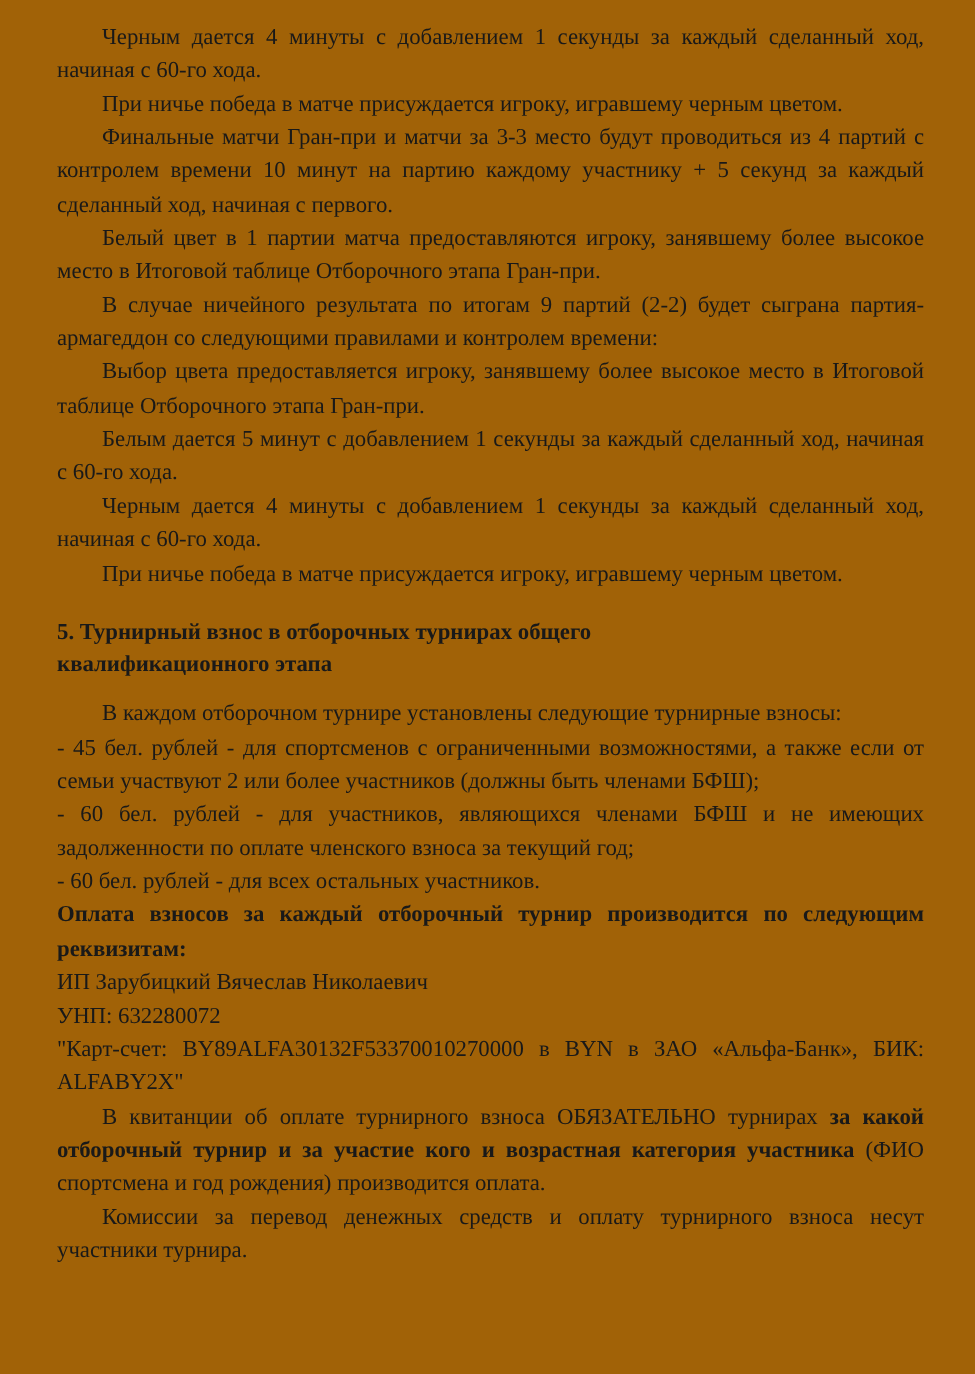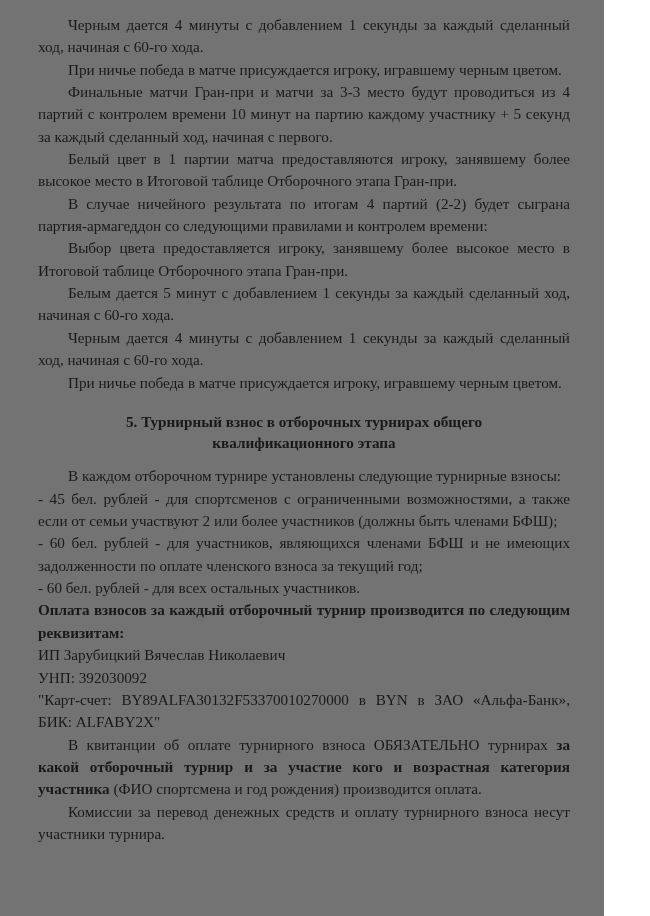--- a/index.html
+++ b/index.html
@@ -9,44 +9,43 @@
   }
   body {
     width: 650px;
     height: 916px;
     font-family: "Liberation Serif", serif;
     color: #1b1b1b;
     overflow: hidden;
   }
   .page {
     position: relative;
-    width: 604px;
+    width: 650px;
     height: 916px;
     box-sizing: border-box;
     padding: 14px 34px 10px 38px;
-    background: #737373;
+    background: #a16207;
   }
   .doc-body {
     font-size: 15.2px;
     line-height: 1.47;
     text-align: justify;
     text-justify: inter-word;
     color: #191919;
   }
   p {
     margin: 0;
   }
   .indent {
     text-indent: 30px;
   }
   .noindent {
     text-indent: 0;
   }
   .section-heading {
-    text-align: center;
     font-weight: bold;
     margin: 17px 0 12px 0;
     line-height: 1.4;
     font-size: 15.2px;
   }
   .section-heading .line {
     display: block;
   }
   .b {
     font-weight: bold;
@@ -58,41 +57,41 @@
 </head>
 <body>
 
 <div class="page">
   <div class="doc-body">
 
     <p class="indent">Черным дается 4 минуты с добавлением 1 секунды за каждый сделанный ход, начиная с 60-го хода.</p>
     <p class="indent">При ничье победа в матче присуждается игроку, игравшему черным цветом.</p>
     <p class="indent">Финальные матчи Гран-при и матчи за 3-3 место будут проводиться из 4 партий с контролем времени 10 минут на партию каждому участнику + 5 секунд за каждый сделанный ход, начиная с первого.</p>
     <p class="indent">Белый цвет в 1 партии матча предоставляются игроку, занявшему более высокое место в Итоговой таблице Отборочного этапа Гран-при.</p>
-    <p class="indent">В случае ничейного результата по итогам 4 партий (2-2) будет сыграна партия-армагеддон со следующими правилами и контролем времени:</p>
+    <p class="indent">В случае ничейного результата по итогам 9 партий (2-2) будет сыграна партия-армагеддон со следующими правилами и контролем времени:</p>
     <p class="indent">Выбор цвета предоставляется игроку, занявшему более высокое место в Итоговой таблице Отборочного этапа Гран-при.</p>
     <p class="indent"> Белым дается 5 минут с добавлением 1 секунды за каждый сделанный ход, начиная с 60-го хода.</p>
     <p class="indent">Черным дается 4 минуты с добавлением 1 секунды за каждый сделанный ход, начиная с 60-го хода.</p>
     <p class="indent">При ничье победа в матче присуждается игроку, игравшему черным цветом.</p>
 
     <div class="section-heading">
       <span class="line">5. Турнирный взнос в отборочных турнирах общего</span>
       <span class="line">квалификационного этапа</span>
     </div>
 
     <p class="indent">В каждом отборочном турнире установлены следующие турнирные взносы:</p>
 
     <p class="noindent">- 45 бел. рублей - для спортсменов с ограниченными возможностями, а также если от семьи участвуют 2 или более участников (должны быть членами БФШ);</p>
     <p class="noindent">- 60 бел. рублей - для участников, являющихся членами БФШ и не имеющих задолженности по оплате членского взноса за текущий год;</p>
     <p class="noindent">- 60 бел. рублей - для всех остальных участников.</p>
 
     <p class="noindent b">Оплата взносов за каждый отборочный турнир производится по следующим реквизитам:</p>
 
     <p class="noindent">ИП Зарубицкий Вячеслав Николаевич</p>
-    <p class="noindent">УНП: 392030092</p>
+    <p class="noindent">УНП: 632280072</p>
     <p class="noindent tight">"Карт-счет:  BY89ALFA30132F53370010270000  в  BYN  в  ЗАО  «Альфа-Банк», БИК: ALFABY2X"</p>
 
     <p class="indent"><span>В квитанции об оплате турнирного взноса ОБЯЗАТЕЛЬНО турнирах </span><span class="b">за какой отборочный турнир и за участие кого и возрастная категория участника</span><span> (ФИО спортсмена и год рождения) производится оплата.</span></p>
 
     <p class="indent">Комиссии за перевод денежных средств и оплату турнирного взноса несут участники турнира.</p>
 
   </div>
 </div>
 
 </body></html>

